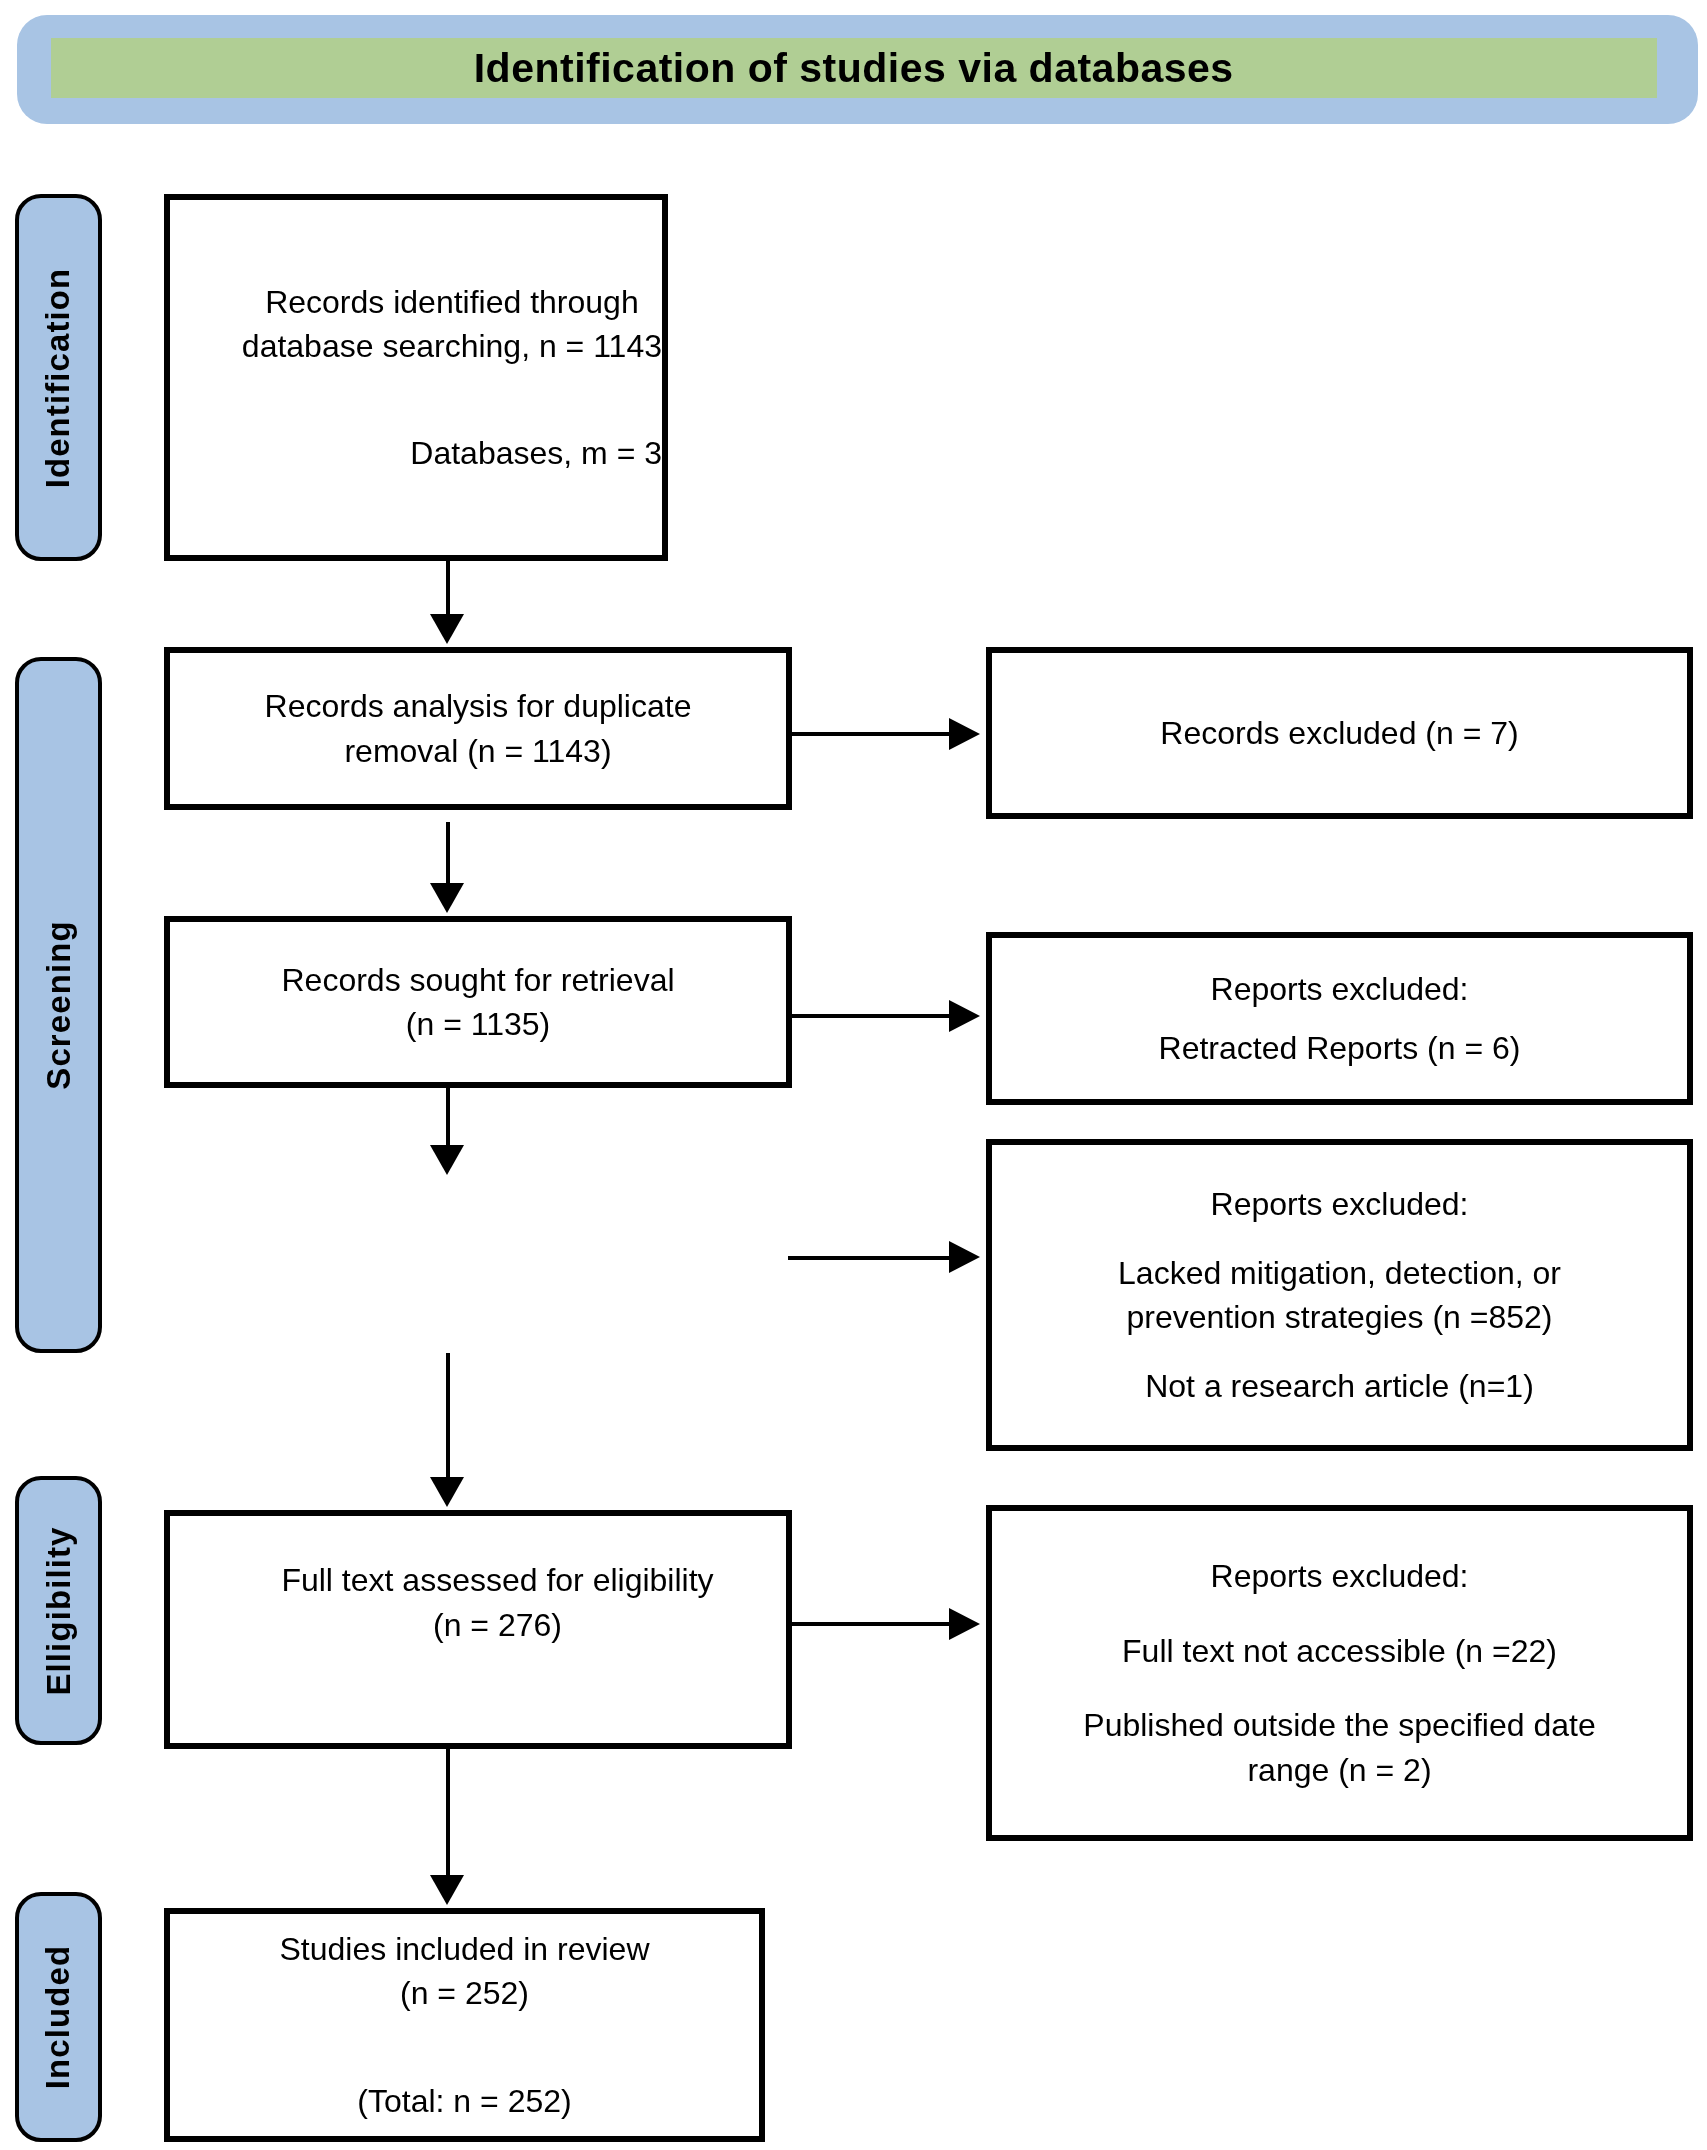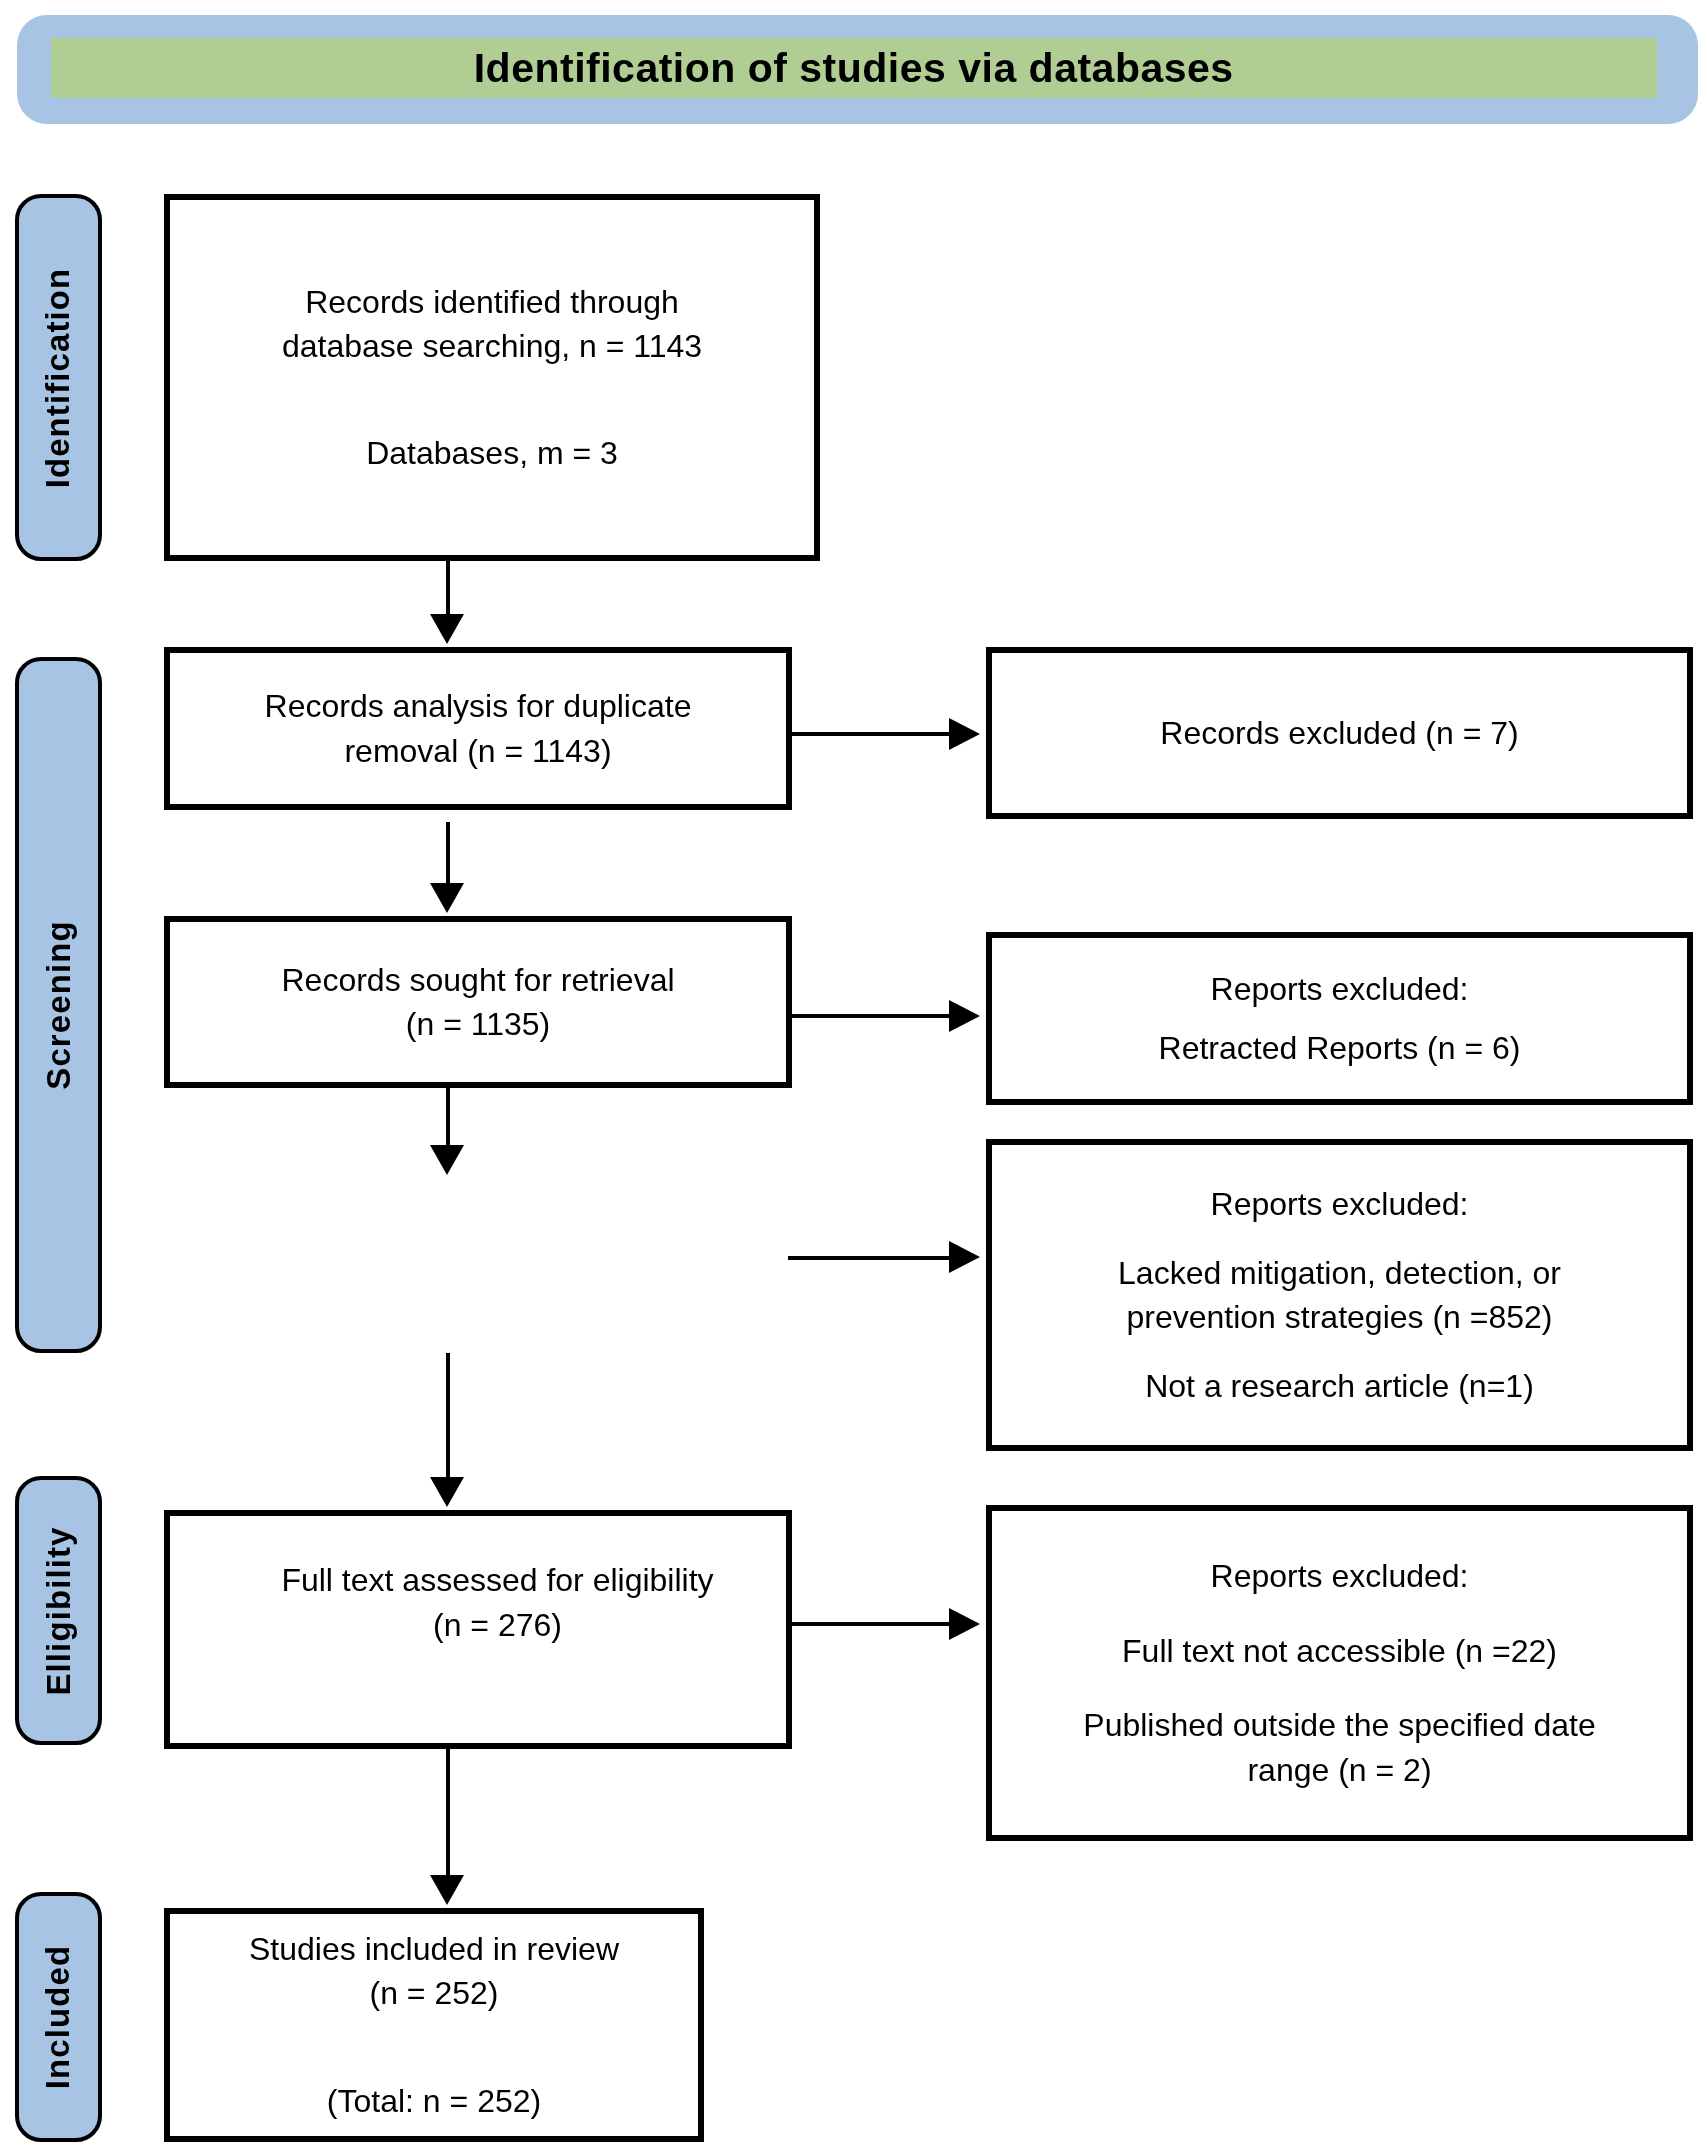--- a/index.html
+++ b/index.html
@@ -107,21 +107,21 @@
   <div class="stage" style="top:657px; height:696px;">
     <span class="vertical-label">Screening</span>
   </div>
   <div class="stage" style="top:1476px; height:269px;">
     <span class="vertical-label">Elligibility</span>
   </div>
   <div class="stage" style="top:1892px; height:250px;">
     <span class="vertical-label">Included</span>
   </div>
 
-  <div class="node" style="left:164px; top:194px; width:656px; height:367px;">
+  <div class="node" style="left:164px; top:194px; width:504px; height:367px;align-items:flex-end;">
     <div class="txt">Records identified through
 database searching, n = 1143</div>
     <div class="txt gap">Databases, m = 3</div>
   </div>
 
   <div class="node" style="left:164px; top:647px; width:628px; height:163px;">
     <div class="txt">Records analysis for duplicate
 removal (n = 1143)</div>
   </div>
 
@@ -129,21 +129,21 @@
     <div class="txt">Records sought for retrieval
 (n = 1135)</div>
   </div>
 
 
   <div class="node lift" style="left:164px; top:1510px; width:628px; height:239px;padding-left:39px;">
     <div class="txt">Full text assessed for eligibility
 (n = 276)</div>
   </div>
 
-  <div class="node" style="left:164px; top:1908px; width:540px; height:234px;">
+  <div class="node" style="left:164px; top:1908px; width:601px; height:234px;">
     <div class="txt">Studies included in review
 (n = 252)</div>
     <div class="txt gap">(Total: n = 252)</div>
   </div>
 
   <div class="node" style="left:986px; top:647px; width:707px; height:172px;">
     <div class="txt">Records excluded (n = 7)</div>
   </div>
 
   <div class="node evenly" style="left:986px; top:932px; width:707px; height:173px;">

